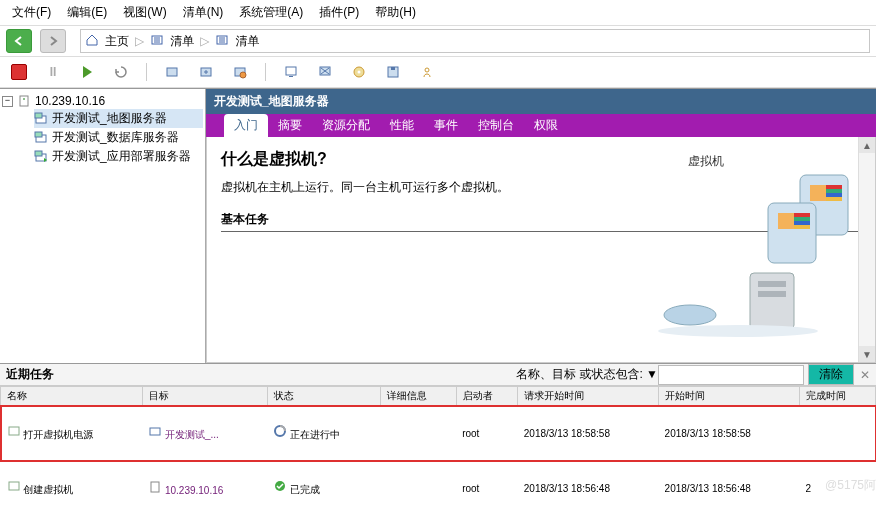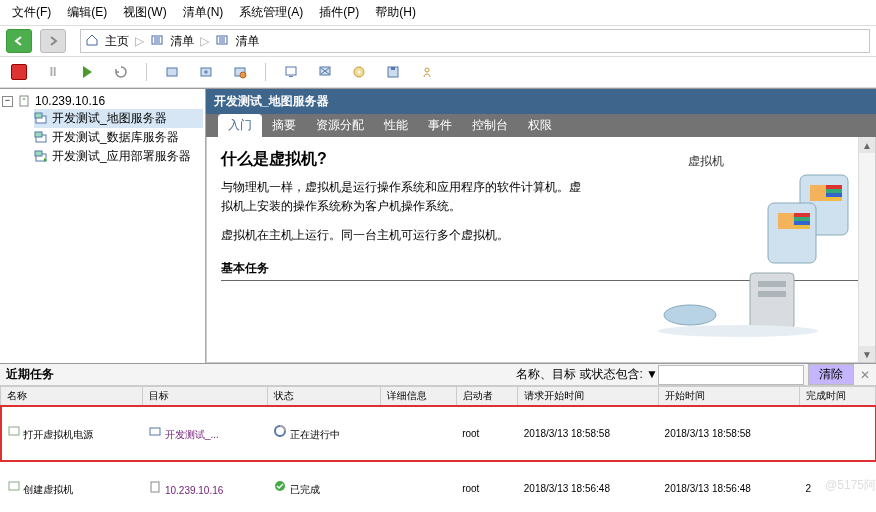--- a/index.html
+++ b/index.html
@@ -7,31 +7,31 @@
 .menubar span{padding:2px 8px;cursor:default}
 .toolbar1,.toolbar2{display:flex;align-items:center;padding:3px 6px;border-bottom:1px solid #ddd;gap:8px}
 .tbbtn{width:24px;height:22px;display:flex;align-items:center;justify-content:center;border:1px solid transparent;border-radius:3px}
 .crumb{display:flex;align-items:center;flex:1;border:1px solid #c7c7c7;height:22px;padding:0 4px;gap:6px;margin-left:6px}
 .main{display:flex;height:calc(100% - 238px);border-top:1px solid #999}
 .tree{width:201px;border-right:1px solid #aaa;padding:4px 2px;overflow:auto}
 .tnode{display:flex;align-items:center;gap:4px;padding:1px 0;white-space:nowrap}
 .tind2{margin-left:32px}
 .detail{flex:1;display:flex;flex-direction:column;overflow:hidden}
 .dtitle{background:#3e668c;color:#fff;font-weight:bold;padding:4px 8px}
-.tabs{display:flex;background:#737373;padding-left:12px}
+.tabs{display:flex;background:#a21caf;padding-left:18px}
 .tab{padding:3px 10px;color:#fff;font-size:12px}
 .tab.active{background:#fff;color:#3e668c;border-radius:4px 4px 0 0}
 .panel{flex:1;background:#fff;padding:12px 14px;border:1px solid #ccc;border-top:none;overflow:auto;position:relative}
 .panel h3{font-size:16px;margin:0 0 8px 0;font-weight:bold}
 .panel p{margin:0 0 10px 0;line-height:1.6;max-width:370px}
 .sub{font-weight:bold;border-bottom:1px solid #666;margin-top:14px;padding-bottom:3px}
 .taskhdr{display:flex;align-items:center;border-top:1px solid #999;border-bottom:1px solid #ccc;padding:0 6px;background:#f4f4f4}
 .taskhdr .title{font-weight:bold;flex:1}
 .taskhdr input{font-size:12px;border:1px solid #bbb;width:140px;height:16px}
-.taskhdr .clearbtn{border:1px solid #bbb;padding:1px 10px;margin-left:4px;font-size:12px;background:#c4b5fd}
+.taskhdr .clearbtn{border:1px solid #bbb;padding:1px 10px;margin-left:4px;font-size:12px;background:#14b8a6}
 .taskgrid{width:100%;border-collapse:collapse;font-size:10px}
 .taskgrid th{text-align:left;background:#f0f0f0;border:1px solid #ccc;padding:2px 6px;font-weight:normal}
 .taskgrid td{padding:18px 6px;border-bottom:1px solid #a21caf;white-space:nowrap}
 .taskgrid td.link{color:#701a75}
 .rowhl{outline:2px solid #de3030;outline-offset:-1px}
 .ico{width:14px;height:14px;display:inline-block}
 .ico-exp{width:9px;height:9px;border:1px solid #888;font-size:9px;line-height:7px;text-align:center;background:#fff}
 .sv-stop{width:14px;height:14px;background:#d33;border:1px solid #900;border-radius:2px}
 .sv-play{width:0;height:0;border-left:9px solid #4c9a2a;border-top:6px solid transparent;border-bottom:6px solid transparent}
 .grey{color:#aaa}
@@ -192,21 +192,20 @@
       <div class="tab active">入门</div>
       <div class="tab">摘要</div>
       <div class="tab">资源分配</div>
       <div class="tab">性能</div>
       <div class="tab">事件</div>
       <div class="tab">控制台</div>
       <div class="tab">权限</div>
     </div>
     <div class="panel">
       <h3>什么是虚拟机?</h3>
-      <p>与物理机一样，虚拟机是运行操作系统和应用程序的软件计算机。虚拟机上安装的操作系统称为客户机操作系统。</p>
       <p>虚拟机在主机上运行。同一台主机可运行多个虚拟机。</p>
       <div class="sub">基本任务</div>
 
       <svg class="illus" viewBox="0 0 215 195">
         <text x="38" y="20" font-size="12" fill="#333">虚拟机</text>
         <rect x="150" y="30" width="48" height="60" rx="6" fill="#cfe1ef" stroke="#8ab"></rect>
         <rect x="160" y="40" width="16" height="16" fill="#f4b25a"></rect>
           <rect x="176" y="40" width="16" height="4" fill="#d33"></rect>
           <rect x="176" y="44" width="16" height="4" fill="#3a7"></rect>
           <rect x="176" y="48" width="16" height="4" fill="#36c"></rect>

